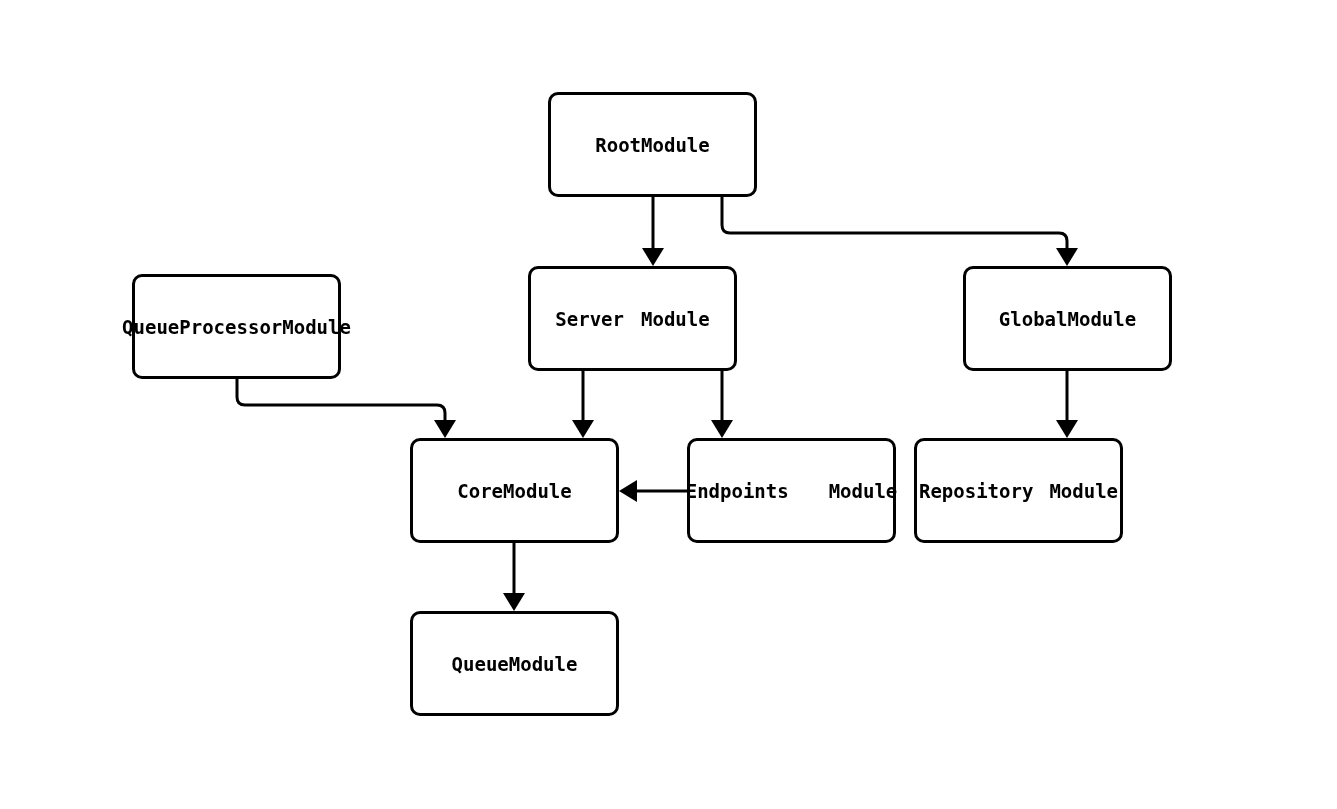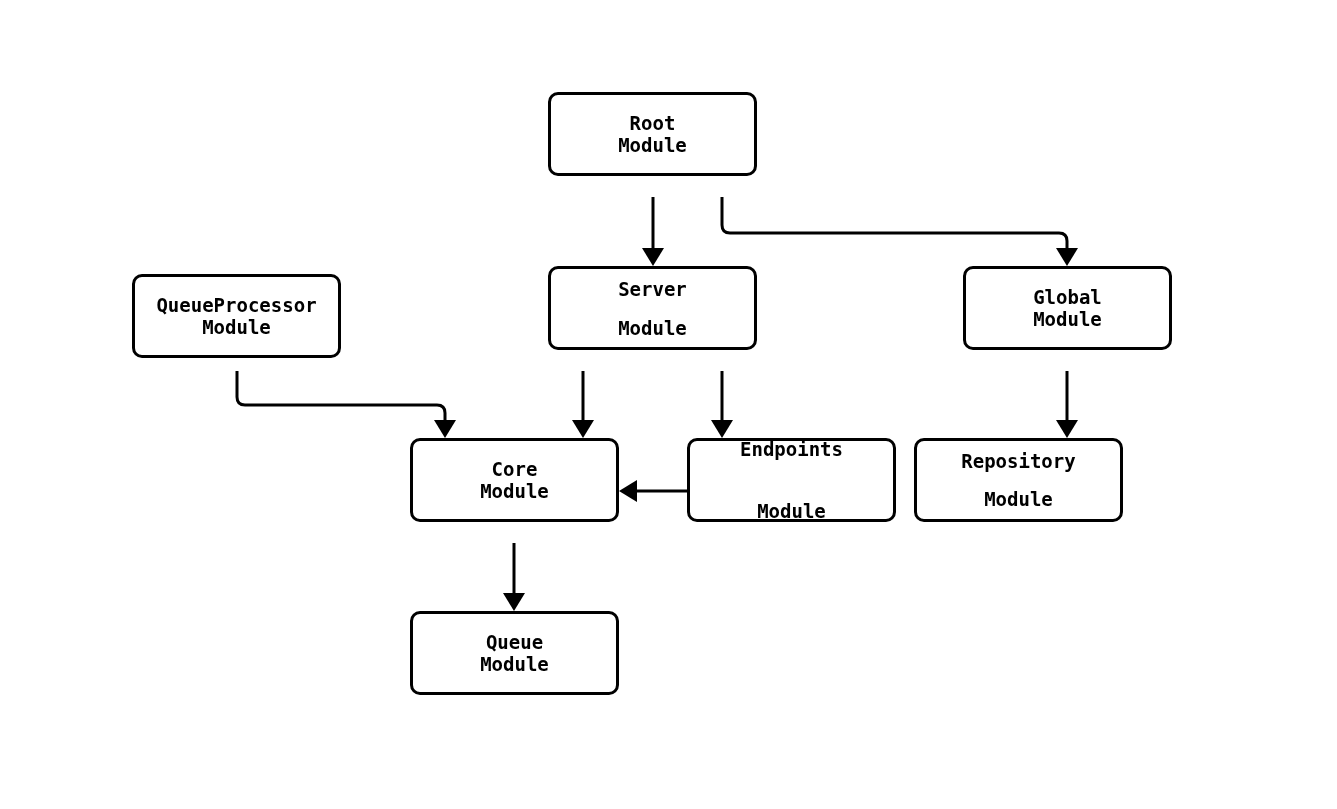--- a/index.html
+++ b/index.html
@@ -28,27 +28,27 @@
     stroke-width: 3;
     stroke-linecap: butt;
   }
   .arrowhead {
     fill: #000000;
     stroke: none;
   }
   .node {
     position: absolute;
     width: 209px;
-    height: 84px;
+    height: 105px;
     box-sizing: border-box;
     background: #ffffff;
     border: 3px solid #000000;
     border-radius: 10px;
     display: flex;
-    flex-direction: column;
+    flex-direction: row;
     align-items: center;
     justify-content: center;
     text-align: center;
     font-size: 19px;
     line-height: 22px;
     font-weight: 700;
     color: #000000;
   }
   .node span {
     display: block;
@@ -106,21 +106,21 @@
   <div class="node" style="left:548px; top:92px;">
     <span>Root</span>
     <span>Module</span>
   </div>
 
   <div class="node" style="left:132px; top:274px;">
     <span>QueueProcessor</span>
     <span>Module</span>
   </div>
 
-  <div class="node" style="left:548px; top:266px;gap:17px;">
+  <div class="node" style="left:528px; top:266px;gap:17px;">
     <span>Server</span>
     <span>Module</span>
   </div>
 
   <div class="node" style="left:963px; top:266px;">
     <span>Global</span>
     <span>Module</span>
   </div>
 
   <div class="node" style="left:410px; top:438px;">

